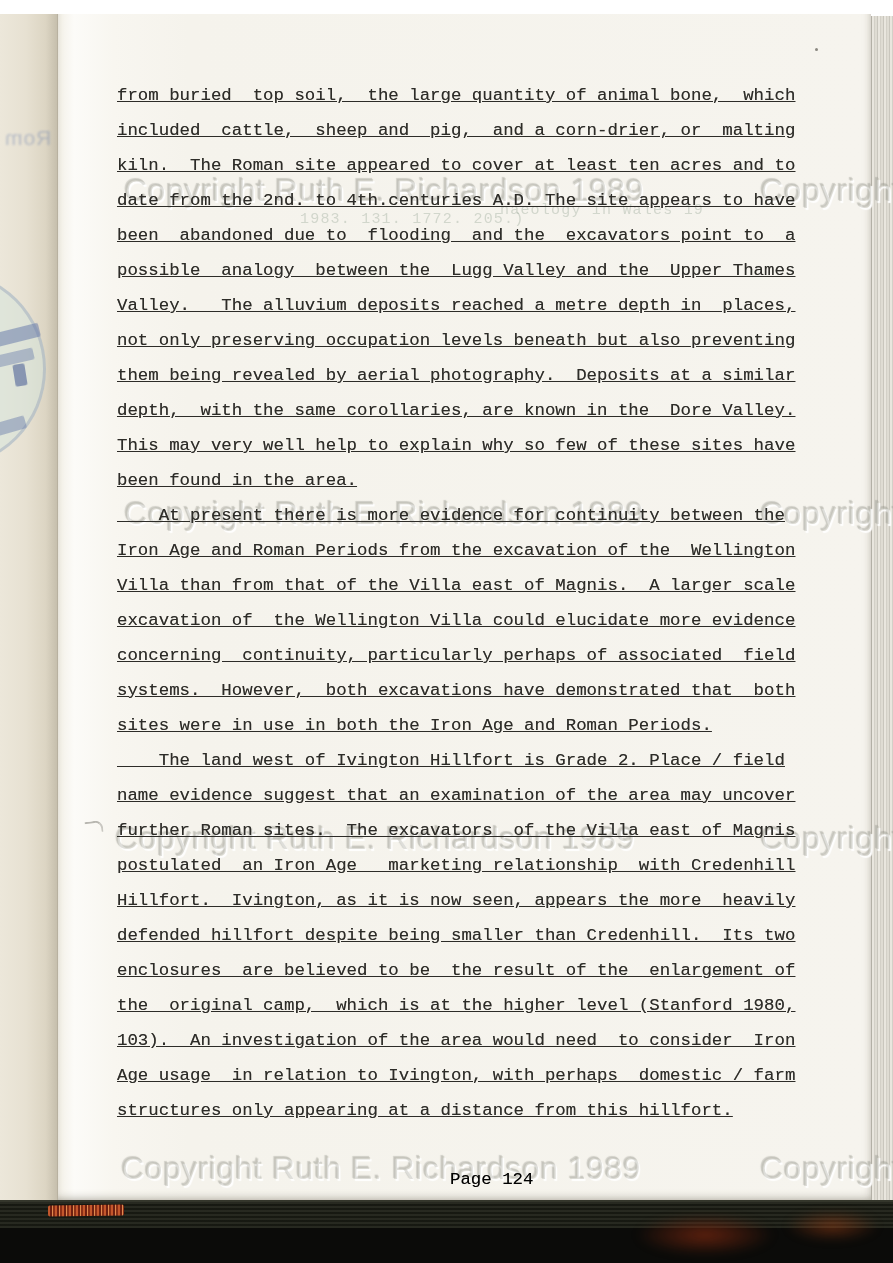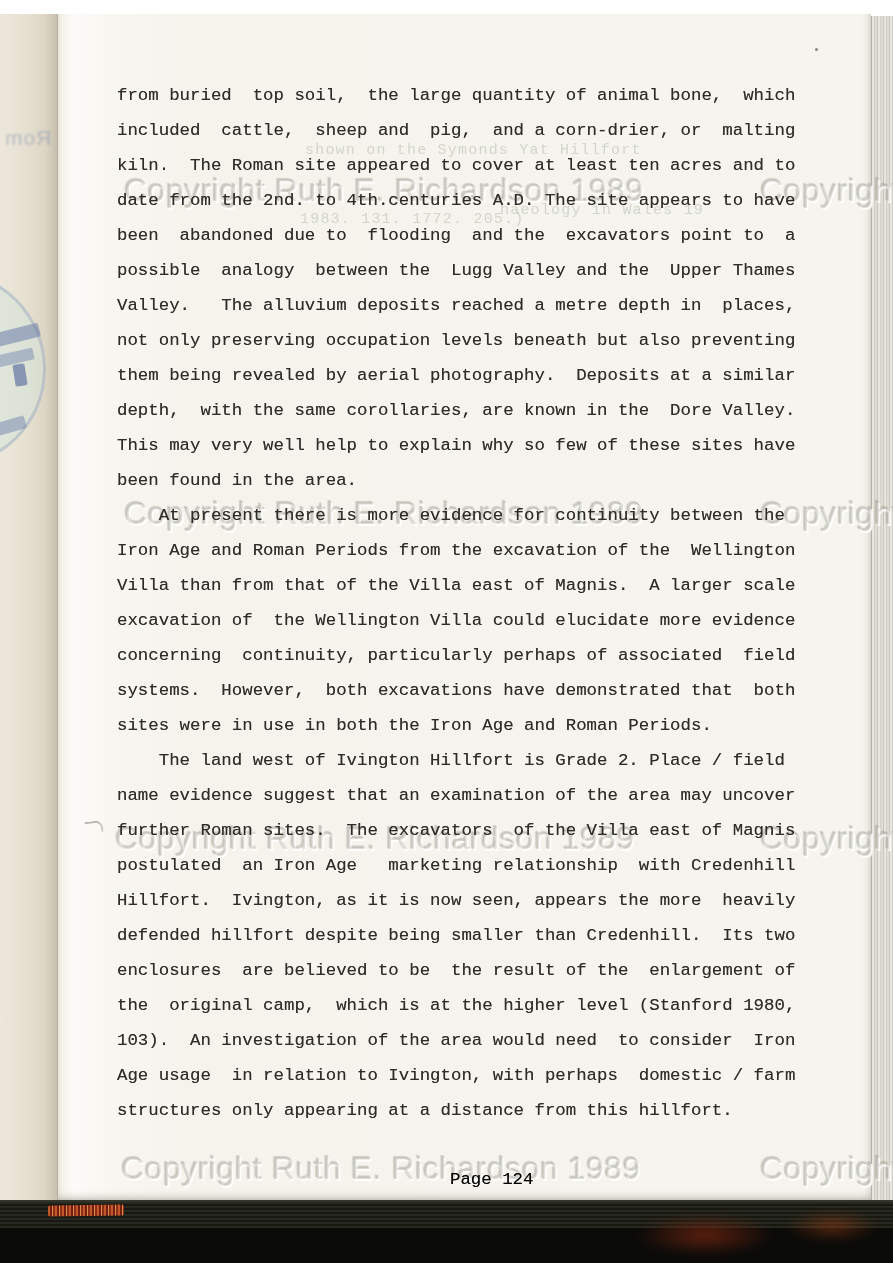--- a/index.html
+++ b/index.html
@@ -42,21 +42,21 @@
     background:repeating-linear-gradient(90deg,#e9e6de 0 2px,#d3d0c7 2px 3px,#dfdcd3 3px 5px,#c9c6bd 5px 6px);
     border-left:1px solid #b3b0a6;
   }
   .top-strip { position:absolute; left:0; top:0; width:100%; height:14px; background:#ffffff; }
   
   .text-block {
     position:absolute; left:117px; top:78px; white-space:pre;
     font-size:17.4px; line-height:35px; color:#2d2c28;
     text-shadow:0 0 0.5px rgba(45,44,40,0.55);
   }
-  .tline { height:35px; }
+  .tline { height:35px;text-decoration:underline; }
   .page-number {
     position:absolute; left:450px; top:1170px; white-space:pre;
     font-size:17.4px; color:#000000; text-shadow:0 0 0.5px rgba(45,44,40,0.55);
   }
   
   .wm {
     position:absolute; white-space:nowrap;
     font-family:"Liberation Sans",sans-serif; font-size:32px; letter-spacing:0.5px;
     color:rgba(182,180,172,0.42);
     text-shadow:1.5px 1.5px 1px rgba(255,255,255,0.95), -1px -1px 1px rgba(120,118,110,0.30);
@@ -115,21 +115,20 @@
   <div class="stamp-circle"></div>
   <div class="stamp-bar sb1"></div>
   <div class="stamp-bar sb2"></div>
   <div class="stamp-bar sb3"></div>
   <div class="stamp-bar sb4"></div>
 
   <div class="main-page"></div>
   <div class="page-edge"></div>
   <div class="top-strip"></div>
 
-  <div class="ghost gh1">shown on the Symonds Yat Hillfort</div>
   <div class="ghost gh2">haeology in Wales 19</div>
   <div class="ghost gh3">1983. 131. 1772. 205.)</div>
 
   <div class="wm wm1">Copyright Ruth E. Richardson 1989</div>
   <div class="wm wm2">Copyright Ruth E. Richardson 1989</div>
   <div class="wm wm3">Copyright Ruth E. Richardson 1989</div>
   <div class="wm wm4">Copyright Ruth E. Richardson 1989</div>
   <div class="wm wmr wmr1">Copyright</div>
   <div class="wm wmr wmr2">Copyright</div>
   <div class="wm wmr wmr3">Copyright</div>

